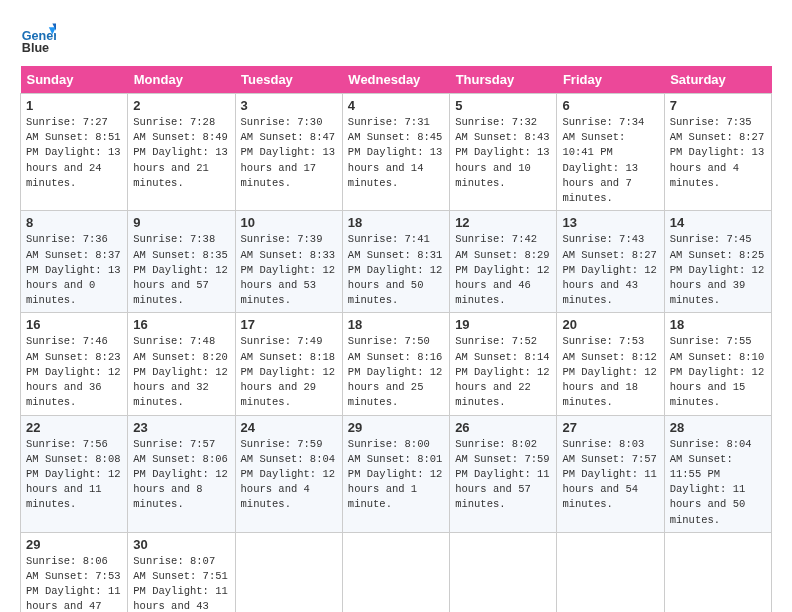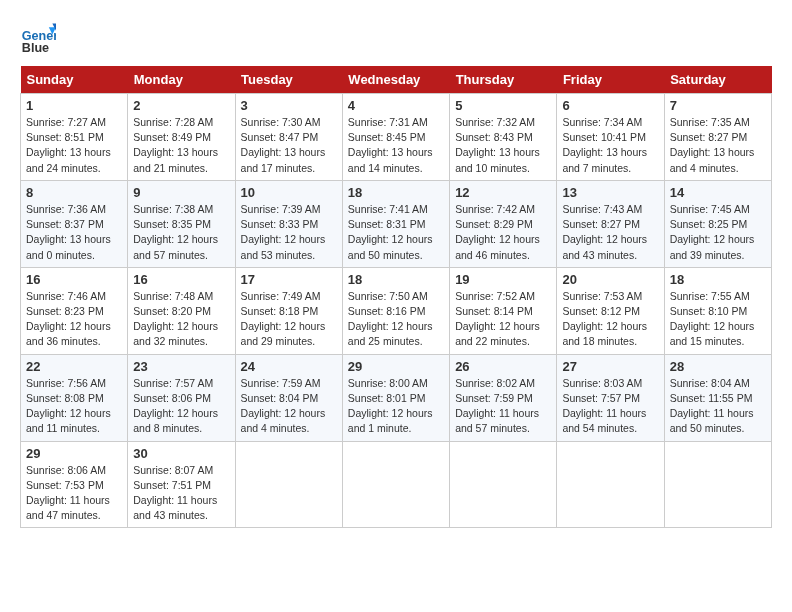--- a/index.html
+++ b/index.html
@@ -45,21 +45,21 @@
     .location {
       font-size: 16px;
       color: #555;
     }
     table {
       width: 100%;
       border-collapse: collapse;
       font-size: 11px;
     }
     thead th {
-      background-color: #b91c1c;
+      background-color: #ec4899;
       color: #fff;
       text-align: left;
       padding: 6px 6px;
       font-size: 13px;
       font-weight: bold;
     }
     tbody td {
       border: 1px solid #ccc;
       vertical-align: top;
       padding: 4px 5px;
@@ -76,20 +76,21 @@
     .day-num {
       font-size: 13px;
       font-weight: bold;
       display: block;
       margin-bottom: 2px;
     }
     .day-info {
       font-size: 10.5px;
       line-height: 1.45;
       color: #333;
+      font-family: Liberation Mono, monospace;
     }
     td.empty {
       background: #f0f0f0;
     }
   </style>
 </head>
 <body>
 
 <div class="header">
   <div class="logo">

